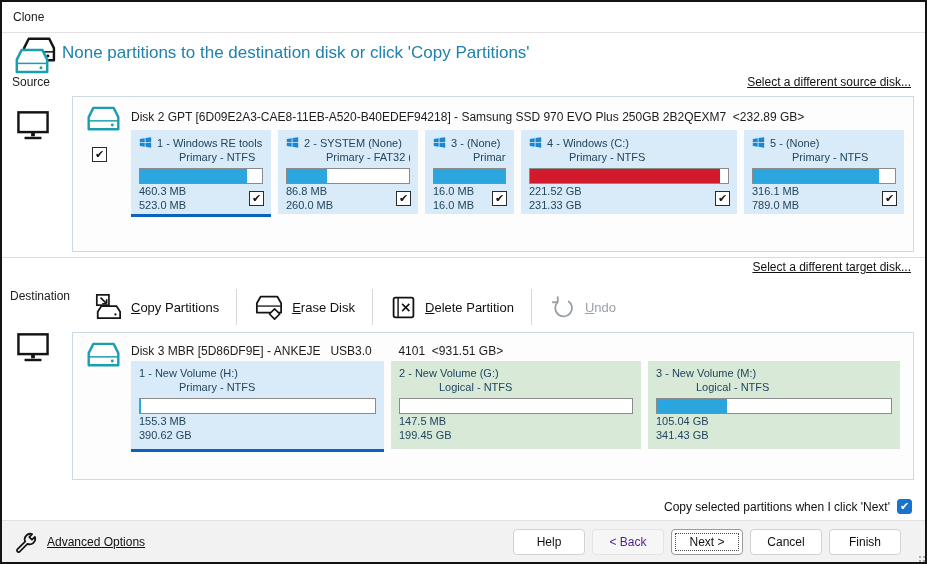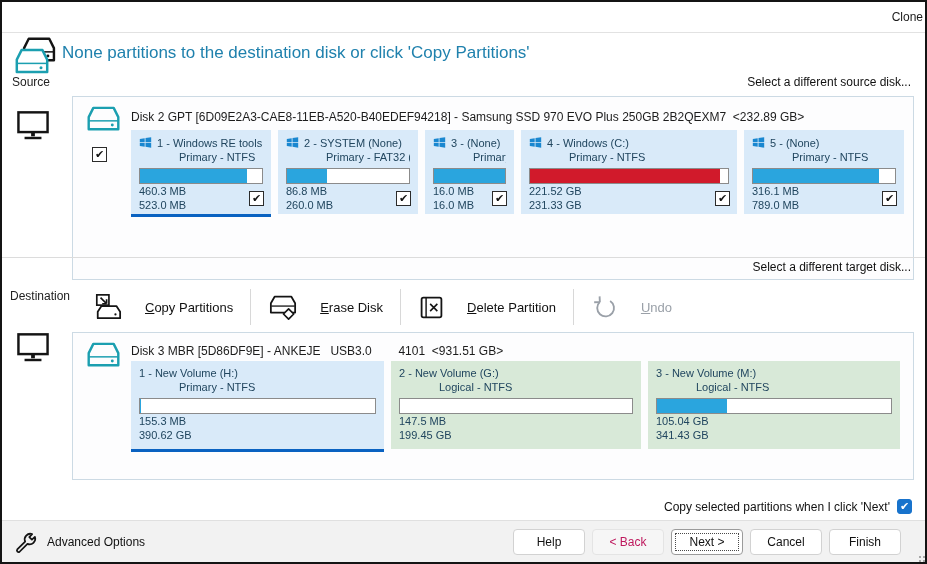--- a/index.html
+++ b/index.html
@@ -1,32 +1,32 @@
 <!DOCTYPE html>
 <html><head>
 <meta charset="utf-8">
 <style>
   html,body{margin:0;padding:0;background:#cfcfcf;}
   .window{
     position:relative;width:927px;height:564px;box-sizing:border-box;
     border:2px solid #141414;background:#fff;
     font-family:"Liberation Sans",sans-serif;color:#1a1a1a;overflow:hidden;
   }
-  .titlebar{height:30px;line-height:30px;padding:0 2px;font-size:12px;
-    border-bottom:1px solid #e2e2e2;background:#fff;text-align:right;}
+  .titlebar{height:30px;line-height:30px;padding:0 11px;font-size:12px;
+    border-bottom:1px solid #e2e2e2;background:#fff;}
   .hdr-icon{position:absolute;left:10px;top:34px;}
   .instruction{position:absolute;left:60px;top:41px;font-size:17px;color:#1f81ad;}
   .src-label{position:absolute;left:10px;top:73px;font-size:12px;color:#222;}
-  .link{font-size:12px;color:#111;cursor:pointer;}
+  .link{font-size:12px;color:#111;text-decoration:underline;cursor:pointer;}
   .src-link{position:absolute;right:14px;top:73px;}
   .monitor-src{position:absolute;left:14px;top:108px;}
   .monitor-dst{position:absolute;left:14px;top:330px;}
 
   .panel{position:absolute;left:70px;width:842px;border:1px solid #ccdae4;background:#fdfdfe;box-sizing:border-box;}
-  .panel.src{top:94px;height:184px;}
+  .panel.src{top:94px;height:156px;}
   .panel.dst{top:330px;height:148px;}
   .panel .drive-ic{position:absolute;left:12px;top:8px;}
   .disk-info{position:absolute;left:58px;font-size:12px;color:#1c1c1c;white-space:pre;}
   .panel.src .disk-info{top:13px;}
   .panel.dst .disk-info{top:11px;}
   .disk-cb{position:absolute;left:19px;top:50px;}
 
   .tiles{position:absolute;left:58px;display:flex;gap:7px;}
   .panel.src .tiles{top:33px;}
   .panel.dst .tiles{top:28px;}
@@ -49,35 +49,35 @@
     align-items:center;justify-content:center;font-size:11px;color:#111;box-sizing:border-box;cursor:pointer;}
   .cb.checked::after{content:"\2714";}
   .cb.blue{border-radius:3px;}
   .cb.blue.checked{background:#1873cc;border-color:#1873cc;color:#fff;}
 
   .sect-divider{position:absolute;left:0;right:0;top:255px;border-top:1px solid #dcdcdc;}
   .dst-label{position:absolute;left:8px;top:259px;font-size:12px;color:#222;margin-top:28px;}
   .dst-link{position:absolute;right:14px;top:258px;}
 
   .toolbar{position:absolute;left:74px;top:284px;height:42px;display:flex;align-items:center;}
-  .tb-item{display:flex;align-items:center;gap:22px;padding:0 17px;font-size:13px;color:#111;cursor:pointer;}
+  .tb-item{display:flex;align-items:center;gap:8px;padding:0 17px;font-size:13px;color:#111;cursor:pointer;}
   .tb-item .lbl{display:inline-block;}
   .tb-item .lbl::first-letter{text-decoration:underline;}
   .tb-item.disabled{color:#9aa0a8;cursor:default;}
   .tb-sep{width:1px;height:36px;background:#d8d8d8;}
 
   .copy-next{position:absolute;right:13px;top:497px;display:flex;align-items:center;gap:7px;font-size:12px;color:#111;}
 
   .footer{position:absolute;left:0;right:0;bottom:0;height:41px;background:#f2f2f2;
     border-top:1px solid #e0e0e0;display:flex;align-items:center;}
   .advanced{display:flex;align-items:center;gap:7px;margin-left:12px;}
   .buttons{position:absolute;right:24px;display:flex;gap:7px;}
   .btn{min-width:72px;height:26px;background:#fff;border:1px solid #d2d2d2;border-radius:4px;
     font-size:12px;font-family:inherit;color:#111;cursor:pointer;}
-  .btn.disabled{color:#be185d;background:#f6f6f6;border-color:#e4e4e4;cursor:default;}
+  .btn.disabled{color:#4c1d95;background:#f6f6f6;border-color:#e4e4e4;cursor:default;}
   .btn.focused{outline:1px dotted #4a4a4a;outline-offset:-5px;border-color:#9b9b9b;}
   .grip{position:absolute;right:4px;bottom:4px;width:2px;height:2px;background:#a8a8a8;
     box-shadow:-4px 8px 0 #a8a8a8,0 8px 0 #a8a8a8,4px 8px 0 #a8a8a8,0 4px 0 #a8a8a8,4px 4px 0 #a8a8a8,4px 0 0 #a8a8a8;}
   svg{display:block;}
 </style>
 </head>
 <body>
 
 <svg width="0" height="0" style="position:absolute">
   <defs>

